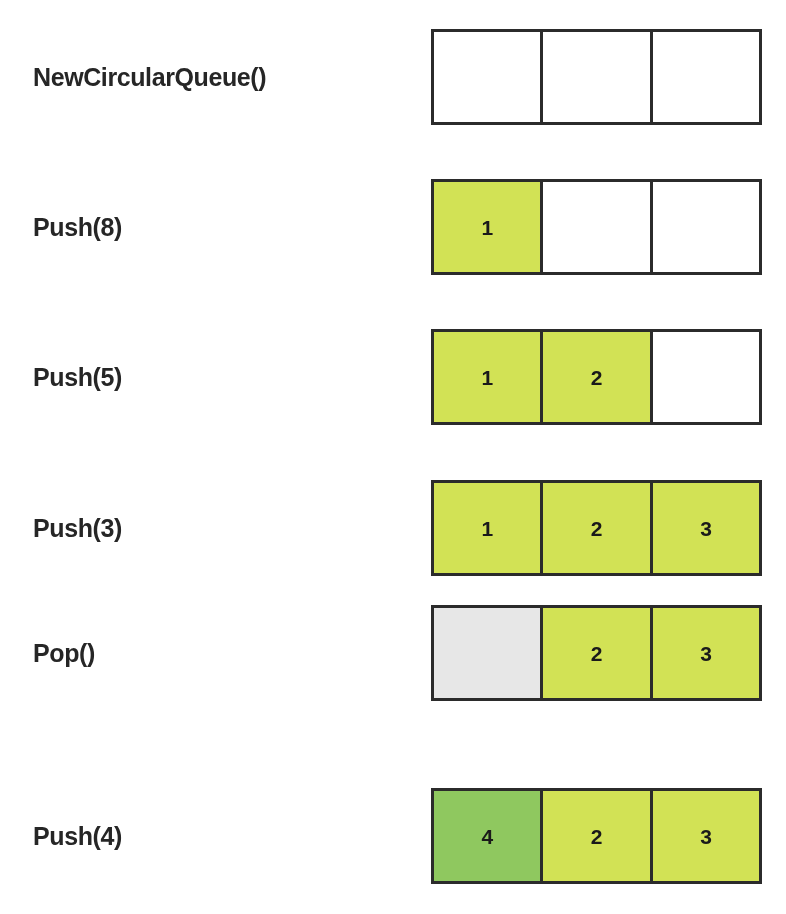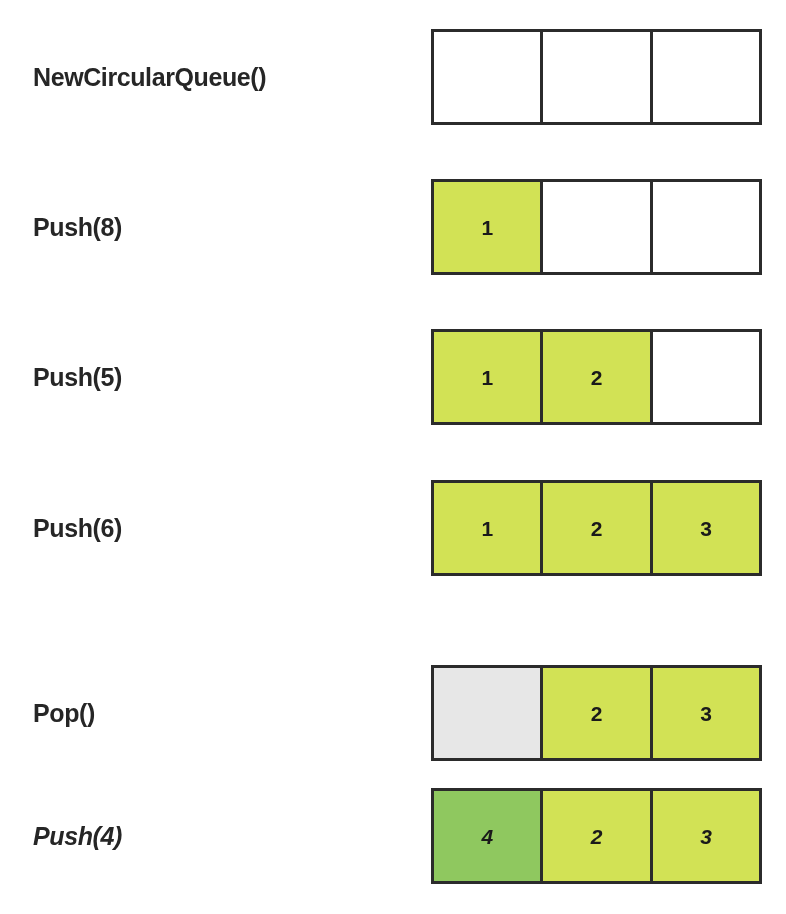--- a/index.html
+++ b/index.html
@@ -31,22 +31,22 @@
     height: 96px;
     display: flex;
     align-items: center;
   }
 
   
   .op-row.r0 { top: 29px; }
   .op-row.r1 { top: 179px; }
   .op-row.r2 { top: 329px; }
   .op-row.r3 { top: 480px; }
-  .op-row.r4 { top: 665px; }
-  .op-row.r5 { top: 788px; font-style: italic; }
+  .op-row.r4 { top: 605px; }
+  .op-row.r5 { top: 788px; }
 
   .op-label {
     position: absolute;
     left: 33px;
     top: 50%;
     transform: translateY(-50%);
     font-size: 25px;
     font-weight: bold;
     color: #262626;
     letter-spacing: -0.4px;
@@ -137,21 +137,21 @@
       <div class="cell filled">
         <span class="cell-value">2</span>
       </div>
       <div class="cell empty">
         <span class="cell-value"></span>
       </div>
     </div>
   </div>
 
   <div class="op-row r3">
-    <div class="op-label">Push(6)</div>
+    <div class="op-label">Push(3)</div>
     <div class="queue">
       <div class="cell filled">
         <span class="cell-value">1</span>
       </div>
       <div class="cell filled">
         <span class="cell-value">2</span>
       </div>
       <div class="cell filled">
         <span class="cell-value">3</span>
       </div>

